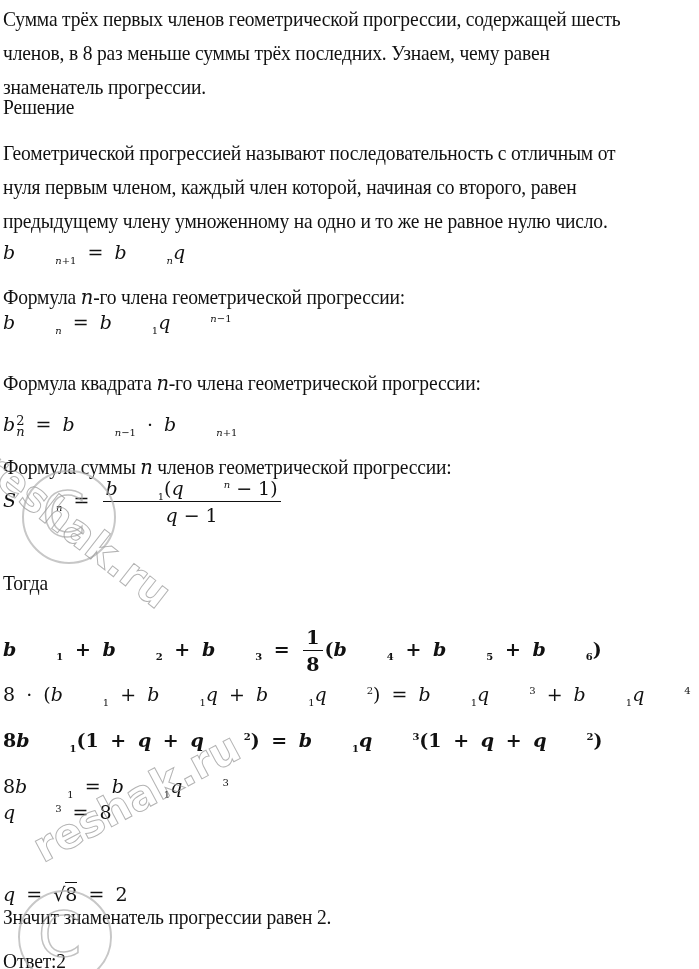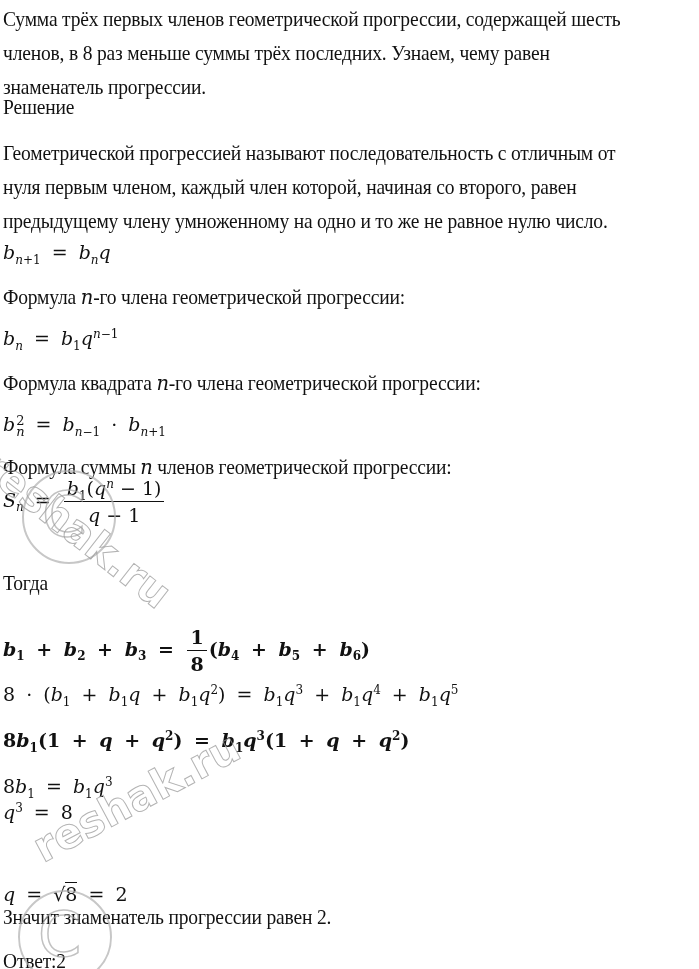--- a/index.html
+++ b/index.html
@@ -33,23 +33,24 @@
       transform: scaleX(0.93);
       transform-origin: left top;
     }
     .math {
       font-family: "DejaVu Serif", "Liberation Serif", serif;
       font-size: 19px;
       line-height: 28px;
     }
     .mi { font-style: italic; }
     sub, sup {
-      font-size: 12px;
+      font-size: 10px;
       line-height: 0;
       font-style: normal;
+      margin-left: 40px;
     }
     sub .mi, sup .mi { font-style: italic; }
     .inline-mi { font-style: italic; font-family: "DejaVu Serif", serif; }
     .op { padding: 0 5px; }
 
     .frac {
       display: inline-block;
       vertical-align: middle;
       text-align: center;
       margin: 0 2px;
@@ -116,21 +117,21 @@
   <div class="blk math" style="top:238px;">
     <span class="mi">b</span><sub><span class="mi">n</span><span>+</span><span>1</span></sub>
     <span class="op">=</span>
     <span class="mi">b</span><sub class="mi">n</sub><span class="mi">q</span>
   </div>
 
   <div class="blk para" style="top:280px;">
     <span>Формула </span><span class="inline-mi">n</span><span>-го члена геометрической прогрессии:</span>
   </div>
 
-  <div class="blk math" style="top:324px;">
+  <div class="blk math" style="top:308px;">
     <span class="mi">b</span><sub class="mi">n</sub>
     <span class="op">=</span>
     <span class="mi">b</span><sub>1</sub><span class="mi">q</span><sup><span class="mi">n</span><span>−</span><span>1</span></sup>
   </div>
 
   <div class="blk para" style="top:366px;">
     <span>Формула квадрата </span><span class="inline-mi">n</span><span>-го члена геометрической прогрессии:</span>
   </div>
 
   <div class="blk math" style="top:410px;">

